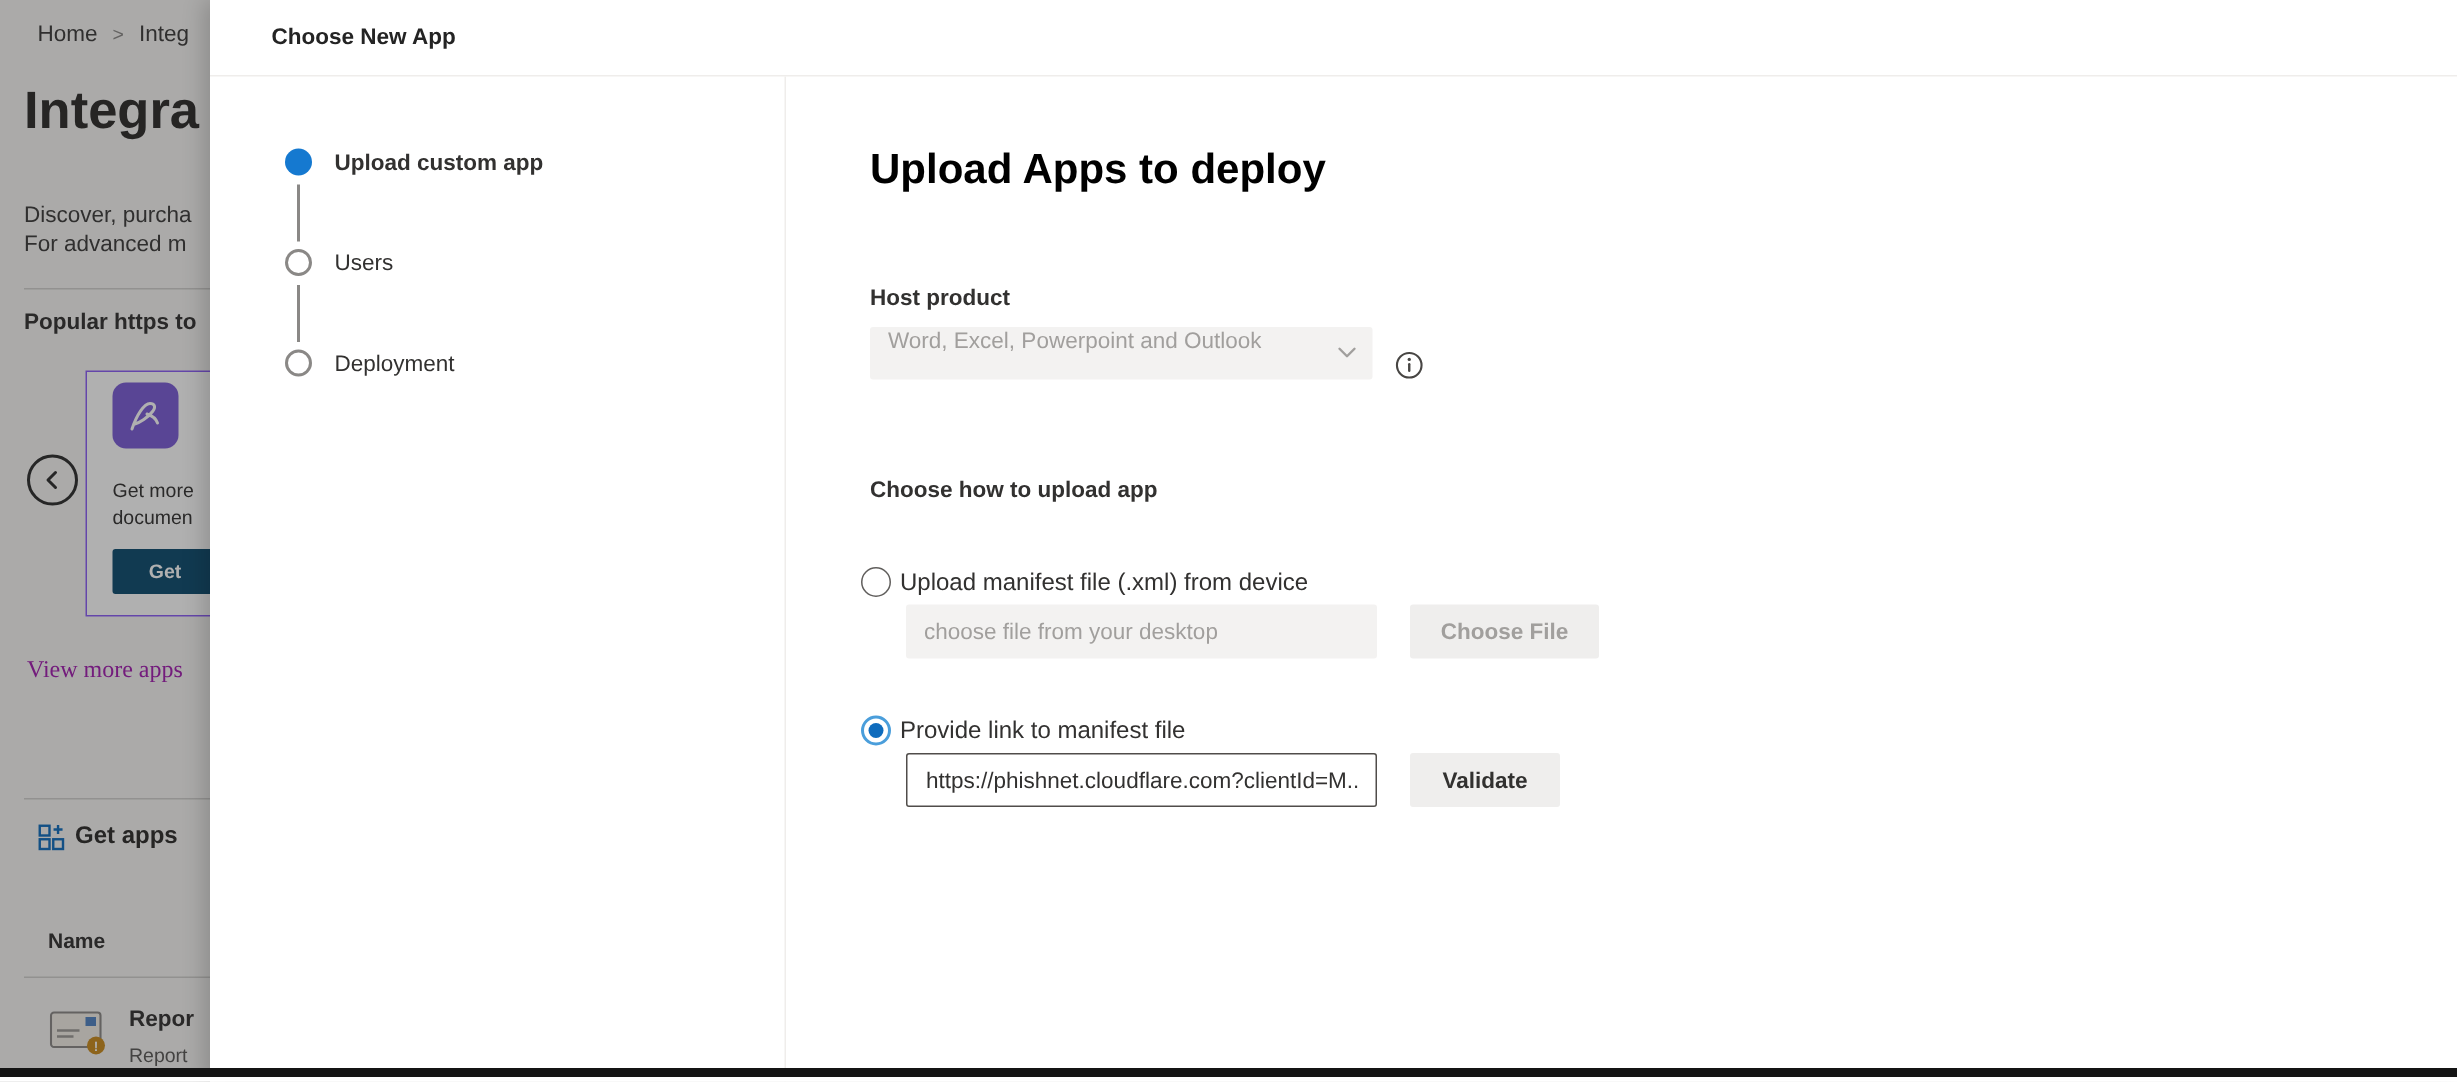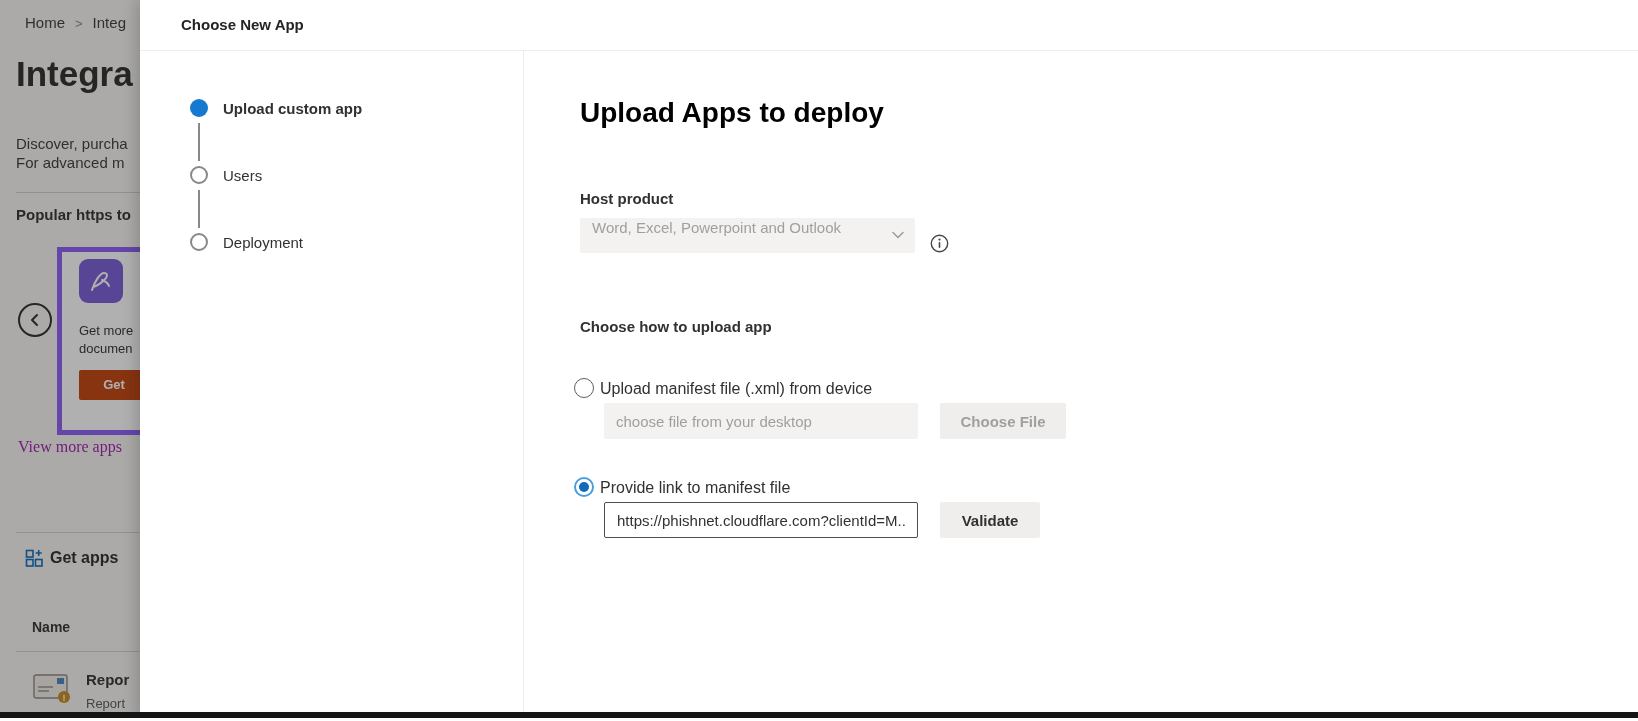--- a/index.html
+++ b/index.html
@@ -8,24 +8,24 @@
 
   
   .bg-strip { position:absolute; left:0; top:0; width:140px; height:721px; background:#f7f6f5; overflow:hidden; z-index:1; }
   .breadcrumb { position:absolute; left:25px; top:14px; font-size:15px; color:#3b3a39; white-space:nowrap; }
   .breadcrumb .sep { color:#8a8886; margin:0 10px; font-size:13px; }
   .bg-title { position:absolute; left:16px; top:54px; font-size:35px; font-weight:700; color:#2b2a29; white-space:nowrap; }
   .bg-intro { position:absolute; left:16px; top:134px; font-size:15px; line-height:19px; color:#3b3a39; white-space:nowrap; }
   .bg-divider { position:absolute; left:16px; height:1px; background:#d2d0ce; width:124px; }
   .bg-popular { position:absolute; left:16px; top:206px; font-size:15px; font-weight:600; white-space:nowrap; }
 
-  .app-card { position:absolute; left:57px; top:247px; width:100px; height:188px; background:#ffffff; border:5px solid #8b5cf6; }
+  .app-card { position:absolute; left:57px; top:247px; width:100px; height:164px; background:#ffffff; border:1px solid #8b5cf6; }
   .adobe-icon { position:absolute; left:17px; top:7px; width:44px; height:44px; border-radius:9px; background:#7a5bd6; display:flex; align-items:center; justify-content:center; }
   .card-text { position:absolute; left:17px; top:70px; font-size:13px; line-height:18px; color:#323130; white-space:nowrap; }
-  .get-btn { position:absolute; left:17px; top:118px; width:70px; height:30px; background:#c2410c; color:#fff; font-size:13px; font-weight:700; border:none; border-radius:2px; text-align:center; line-height:30px; }
+  .get-btn { position:absolute; left:17px; top:118px; width:70px; height:30px; background:#0c4a6e; color:#fff; font-size:13px; font-weight:700; border:none; border-radius:2px; text-align:center; line-height:30px; }
 
   .carousel-prev { position:absolute; left:18px; top:303px; width:34px; height:34px; border:2px solid #2b2b2b; border-radius:50%; background:transparent; display:flex; align-items:center; justify-content:center; }
   .view-more { position:absolute; left:18px; top:438px; font-family:"Liberation Serif", serif; font-size:16px; color:#a21caf; text-decoration:none; white-space:nowrap; }
   .get-apps { position:absolute; left:25px; top:549px; display:flex; align-items:flex-start; gap:6px; white-space:nowrap; }
   .get-apps-label { font-size:16px; font-weight:600; color:#2b2a29; }
   .name-header { position:absolute; left:32px; top:619px; font-size:14px; font-weight:700; }
   .report-row-icon { position:absolute; left:33px; top:674px; }
   .report-title { position:absolute; left:86px; top:671px; font-size:15px; font-weight:700; white-space:nowrap; }
   .report-sub { position:absolute; left:86px; top:696px; font-size:13px; color:#5a5856; white-space:nowrap; }
 

